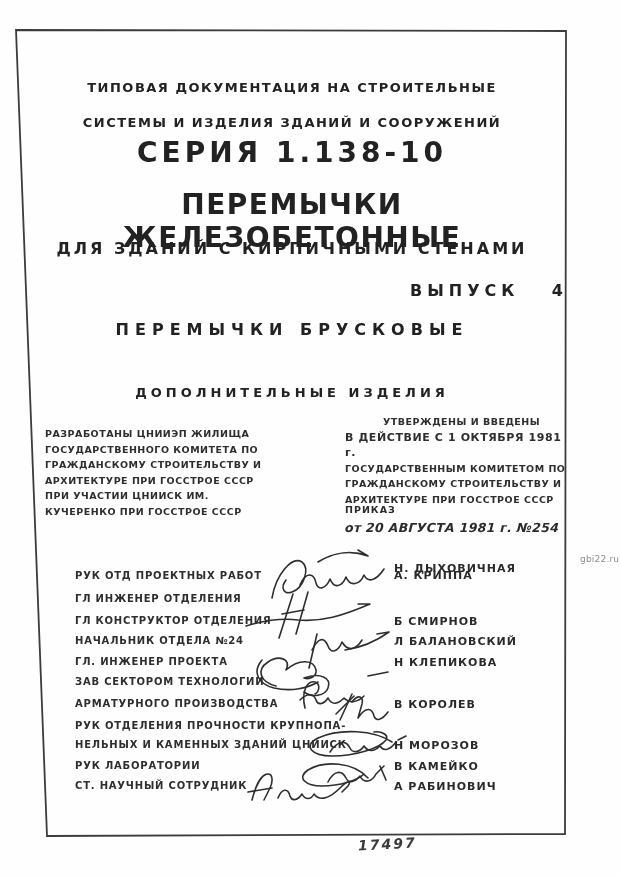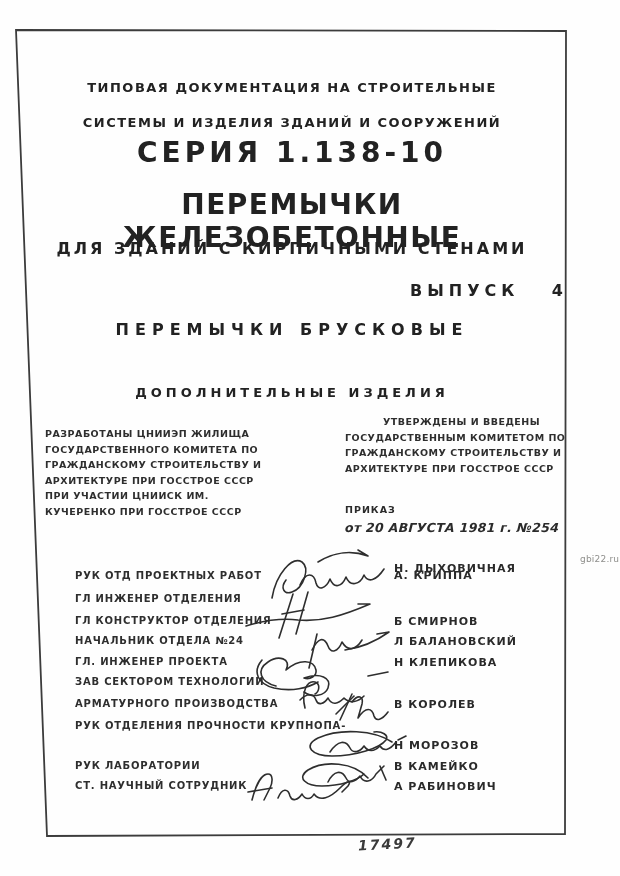--- a/index.html
+++ b/index.html
@@ -53,37 +53,39 @@
     <div>РАЗРАБОТАНЫ ЦНИИЭП ЖИЛИЩА</div>
     <div>ГОСУДАРСТВЕННОГО КОМИТЕТА ПО</div>
     <div>ГРАЖДАНСКОМУ СТРОИТЕЛЬСТВУ И</div>
     <div>АРХИТЕКТУРЕ ПРИ ГОССТРОЕ СССР</div>
     <div>ПРИ УЧАСТИИ ЦНИИСК ИМ.</div>
     <div>КУЧЕРЕНКО ПРИ ГОССТРОЕ СССР</div>
   </div>
 
   <div class="col col-right">
     <div class="ln1">УТВЕРЖДЕНЫ И ВВЕДЕНЫ</div>
+    <div class="ln2">В ДЕЙСТВИЕ С 1 ОКТЯБРЯ 1981 г.</div>
     <div>ГОСУДАРСТВЕННЫМ КОМИТЕТОМ ПО</div>
     <div>ГРАЖДАНСКОМУ СТРОИТЕЛЬСТВУ И</div>
     <div>АРХИТЕКТУРЕ ПРИ ГОССТРОЕ СССР</div>
   </div>
   <div class="order-line">
     <span class="order-prefix">ПРИКАЗ</span>
     <span class="order-hand">от 20 АВГУСТА 1981 г. №254</span>
   </div>
 
   <div class="sig-label" style="top:570px;">РУК ОТД ПРОЕКТНЫХ РАБОТ</div>
   <div class="sig-label" style="top:593px;">ГЛ ИНЖЕНЕР ОТДЕЛЕНИЯ</div>
   <div class="sig-label" style="top:615px;">ГЛ КОНСТРУКТОР ОТДЕЛЕНИЯ</div>
   <div class="sig-label" style="top:635px;">НАЧАЛЬНИК ОТДЕЛА №24</div>
   <div class="sig-label" style="top:656px;">ГЛ. ИНЖЕНЕР ПРОЕКТА</div>
   <div class="sig-label" style="top:676px;">ЗАВ СЕКТОРОМ ТЕХНОЛОГИИ</div>
   <div class="sig-label" style="top:698px;">АРМАТУРНОГО ПРОИЗВОДСТВА</div>
   <div class="sig-label" style="top:720px;">РУК ОТДЕЛЕНИЯ ПРОЧНОСТИ КРУПНОПА-</div>
+  <div class="sig-label" style="top:739px;">НЕЛЬНЫХ И КАМЕННЫХ ЗДАНИЙ ЦНИИСК</div>
   <div class="sig-label" style="top:760px;">РУК ЛАБОРАТОРИИ</div>
   <div class="sig-label" style="top:780px;">СТ. НАУЧНЫЙ СОТРУДНИК</div>
 
   <div class="sig-name" style="top:569px;">А. КРИППА</div>
   <div class="sig-name" style="top:562px;">Н. ДЫХОВИЧНАЯ</div>
   <div class="sig-name" style="top:615px;">Б СМИРНОВ</div>
   <div class="sig-name" style="top:635px;">Л БАЛАНОВСКИЙ</div>
   <div class="sig-name" style="top:656px;">Н КЛЕПИКОВА</div>
   <div class="sig-name" style="top:698px;">В КОРОЛЕВ</div>
   <div class="sig-name" style="top:739px;">Н МОРОЗОВ</div>

